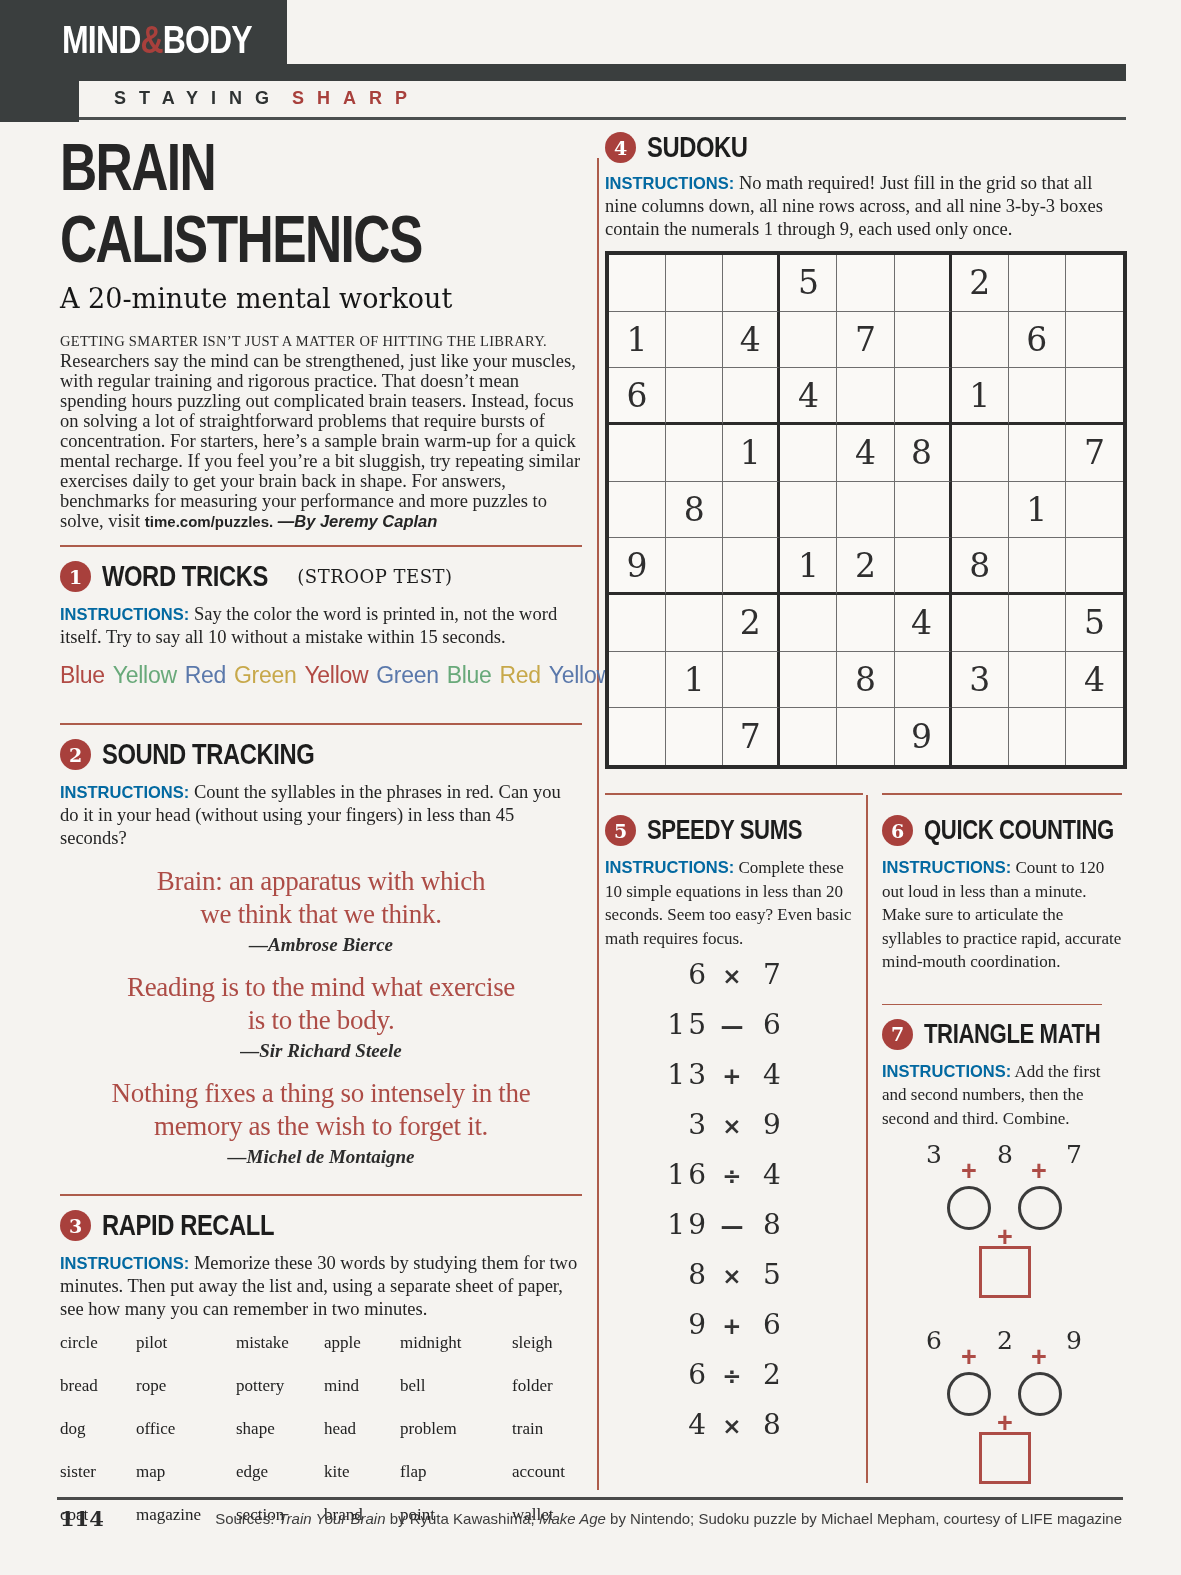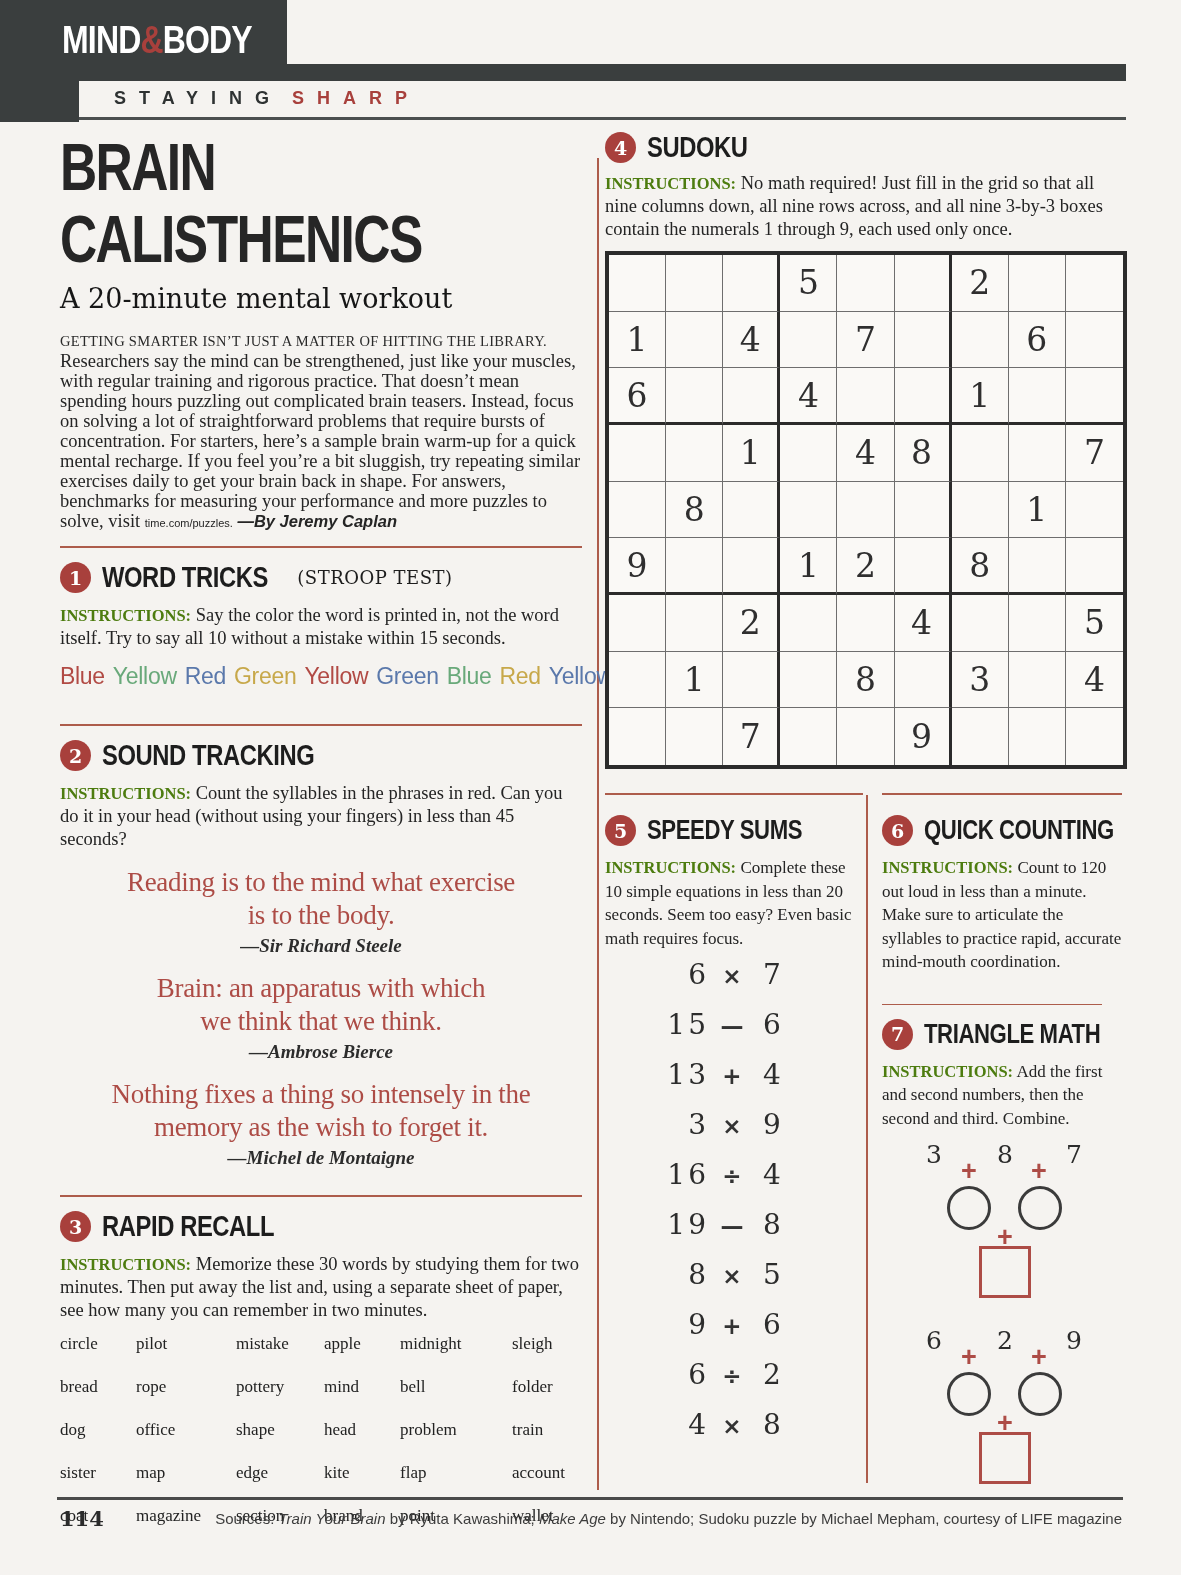--- a/index.html
+++ b/index.html
@@ -23,35 +23,35 @@
   .left-col{position:absolute;left:60px;top:131px;width:522px;}
   .sudoku-col{position:absolute;left:605px;top:131px;width:522px;}
   .speedy-col{position:absolute;left:605px;top:793px;width:258px;border-top:2px solid #ad5c4b;}
   .quick-col{position:absolute;left:882px;top:793px;width:240px;border-top:2px solid #ad5c4b;}
 
   
   .title-line{font-family:"Liberation Sans",sans-serif;font-weight:bold;font-size:66px;line-height:72px;color:#262626;letter-spacing:-2px;transform:scaleX(.78);transform-origin:0 50%;white-space:nowrap;}
   .subtitle{margin-top:8px;font-family:"DejaVu Serif",serif;font-size:27px;color:#161616;}
   .intro{margin-top:16px;font-size:18.5px;line-height:20px;color:#252525;text-align:left;}
   .intro-lead{font-size:14.5px;letter-spacing:.3px;font-weight:normal;color:#2a2a2a;}
-  .intro-link{font-family:"Liberation Sans",sans-serif;font-weight:normal;font-size:11px;}
+  .intro-link{font-family:"Liberation Sans",sans-serif;font-weight:bold;font-size:15px;}
   .intro-byline{font-family:"Liberation Sans",sans-serif;font-weight:bold;font-style:italic;font-size:16.5px;}
 
   .rule{border:none;border-top:2px solid #ad5c4b;margin:0;}
   .rule.m1{margin-top:13px;}
 
   
   .sec-head{display:flex;align-items:center;gap:11px;margin-top:13px;}
   .num-circle{flex:0 0 31px;width:31px;height:31px;border-radius:50%;background:#a8403c;color:#fff;font-family:"DejaVu Serif",serif;font-weight:bold;font-size:19px;display:flex;align-items:center;justify-content:center;}
   .sec-title{font-family:"Liberation Sans",sans-serif;font-weight:bold;font-size:29px;color:#1d1d1d;letter-spacing:-.5px;transform:scaleX(.82);transform-origin:0 50%;white-space:nowrap;display:inline-block;}
   .sec-title.small{font-size:27px;}
   .sec-suffix{font-family:"DejaVu Serif",serif;font-size:18px;color:#1d1d1d;letter-spacing:.5px;margin-left:-18px;white-space:nowrap;}
 
   .instr{margin-top:10px;font-size:18.5px;line-height:23px;color:#242424;}
-  .instr-label{font-family:Liberation Serif, serif;font-weight:bold;font-size:16.5px;color:#4d7c0f;}
+  .instr-label{font-family:Liberation Sans, sans-serif;font-weight:bold;font-size:16.5px;color:#0369a1;}
   .instr.narrow{font-size:17px;line-height:23.5px;}
 
   
   .stroop-line{margin-top:13px;font-family:"Liberation Sans",sans-serif;font-size:23px;white-space:nowrap;letter-spacing:-.3px;}
   .stroop-word{margin-right:8px;}
 
   
   .quote{margin-top:15px;text-align:center;}
   .quote-text{font-size:27px;line-height:33px;color:#ad4c46;white-space:pre-line;letter-spacing:-.3px;}
   .quote-author{margin-top:3px;font-size:19px;font-weight:bold;font-style:italic;color:#2c2c2c;}
@@ -136,28 +136,28 @@
     <div class="sec-head">
       <span class="num-circle">2</span>
       <span class="sec-title">SOUND TRACKING</span>
     </div>
     <div class="instr">
       <span class="instr-label">INSTRUCTIONS:</span>
       <span>Count the syllables in the phrases in red. Can you do it in your head (without using your fingers) in less than 45 seconds?</span>
     </div>
     <div id="quotes">
         <div class="quote">
+          <div class="quote-text">Brain: an apparatus with which
+we think that we think.</div>
+          <div class="quote-author">—Ambrose Bierce</div>
+        </div>
+        <div class="quote">
           <div class="quote-text">Reading is to the mind what exercise
 is to the body.</div>
           <div class="quote-author">—Sir Richard Steele</div>
-        </div>
-        <div class="quote">
-          <div class="quote-text">Brain: an apparatus with which
-we think that we think.</div>
-          <div class="quote-author">—Ambrose Bierce</div>
         </div>
         <div class="quote">
           <div class="quote-text">Nothing fixes a thing so intensely in the
 memory as the wish to forget it.</div>
           <div class="quote-author">—Michel de Montaigne</div>
         </div>
       </div>
 
     <hr class="rule" style="margin-top:26px;">
 

